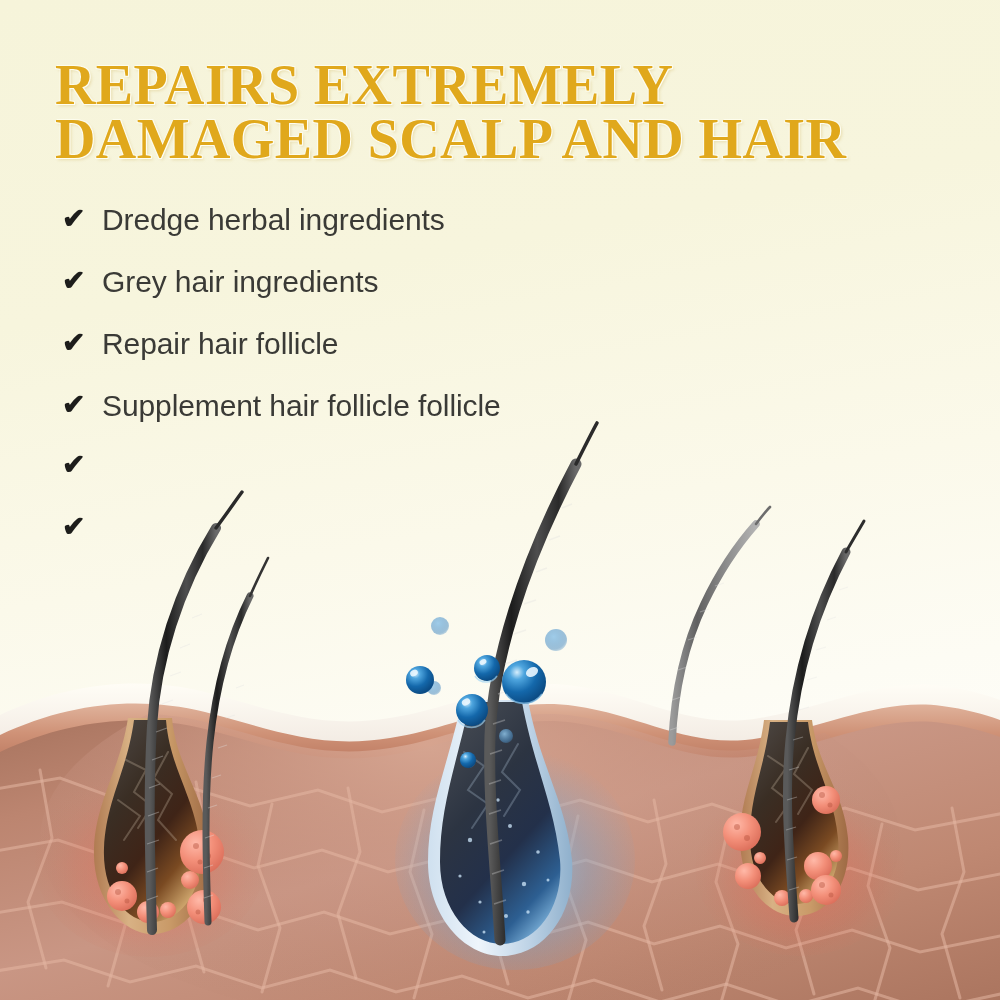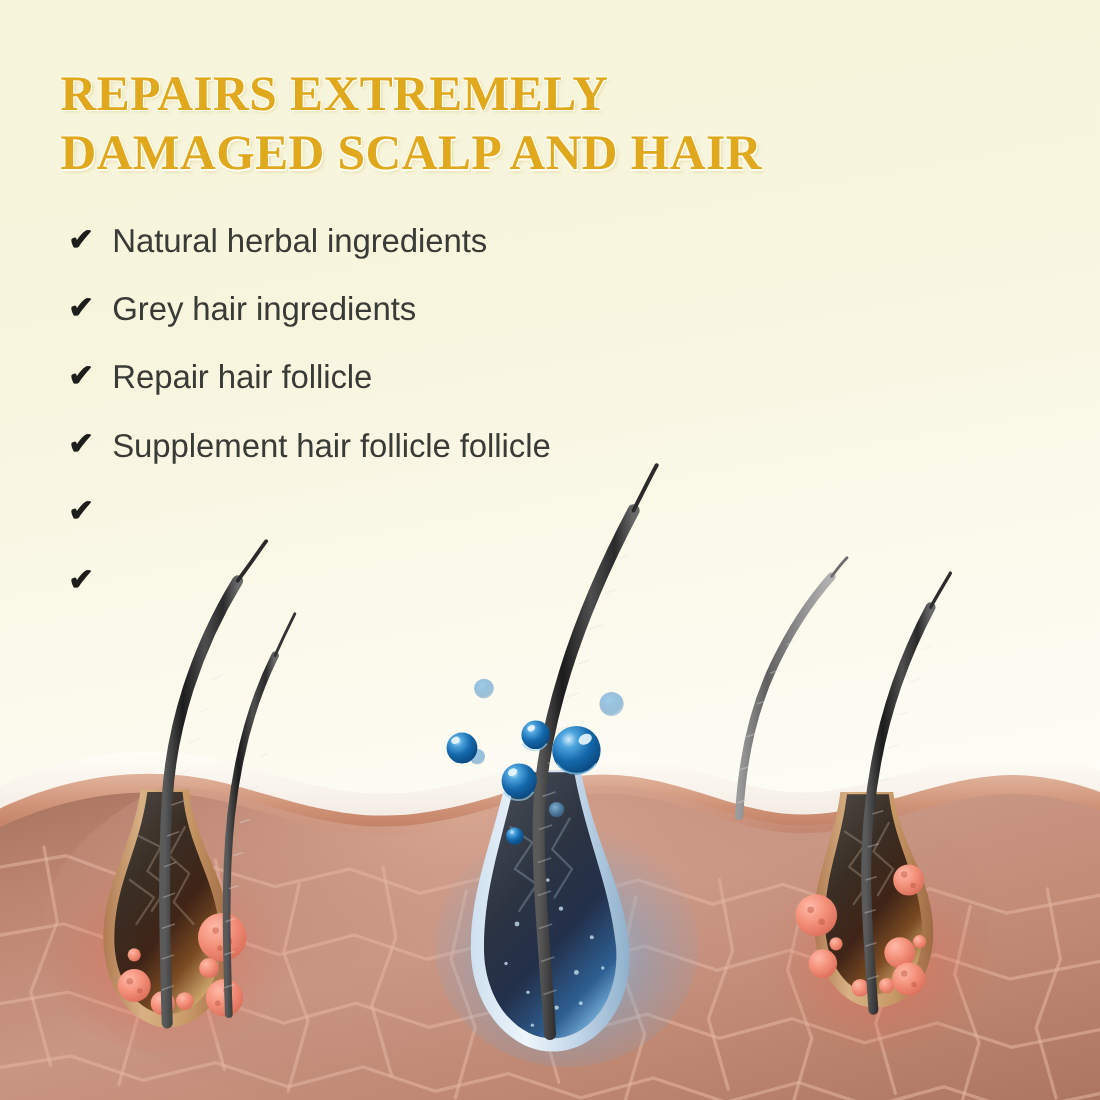--- a/index.html
+++ b/index.html
@@ -11,21 +11,21 @@
   #poster{
     position:relative;width:1000px;height:1000px;overflow:hidden;
     background:linear-gradient(170deg,#f6f4da 0%,#f7f5dd 28%,#fbf9ea 52%,#fdfcf4 70%,#fffefb 86%,#fffefc 100%);
   }
 
   
   #headline{
     position:absolute;left:55px;top:58px;width:880px;
     font-family:"Liberation Serif", serif;
     font-weight:bold;
-    font-size:45px;
+    font-size:56px;
     line-height:54px;
     letter-spacing:0.4px;
     color:#e0a81c;
     text-shadow:
        0 0 2px #fffdf0,
        1px 1px 0 rgba(255,255,245,.95),
       -1px 1px 0 rgba(255,255,245,.7),
        1px -1px 0 rgba(255,255,245,.7),
        2px 2px 3px rgba(190,150,30,.25);
     white-space:pre-line;
@@ -418,21 +418,21 @@
       </g>
     </g>
   </svg>
 
   <div id="headline">REPAIRS EXTREMELY
 DAMAGED SCALP AND HAIR</div>
 
   <div id="bullets">
     <div class="bullet">
       <span class="tick">✔</span>
-      <span class="bl-text">Natural herbal ingredients</span>
+      <span class="bl-text">Dredge herbal ingredients</span>
     </div>
     <div class="bullet">
       <span class="tick">✔</span>
       <span class="bl-text">Grey hair ingredients</span>
     </div>
     <div class="bullet">
       <span class="tick">✔</span>
       <span class="bl-text">Repair hair follicle</span>
     </div>
     <div class="bullet">

